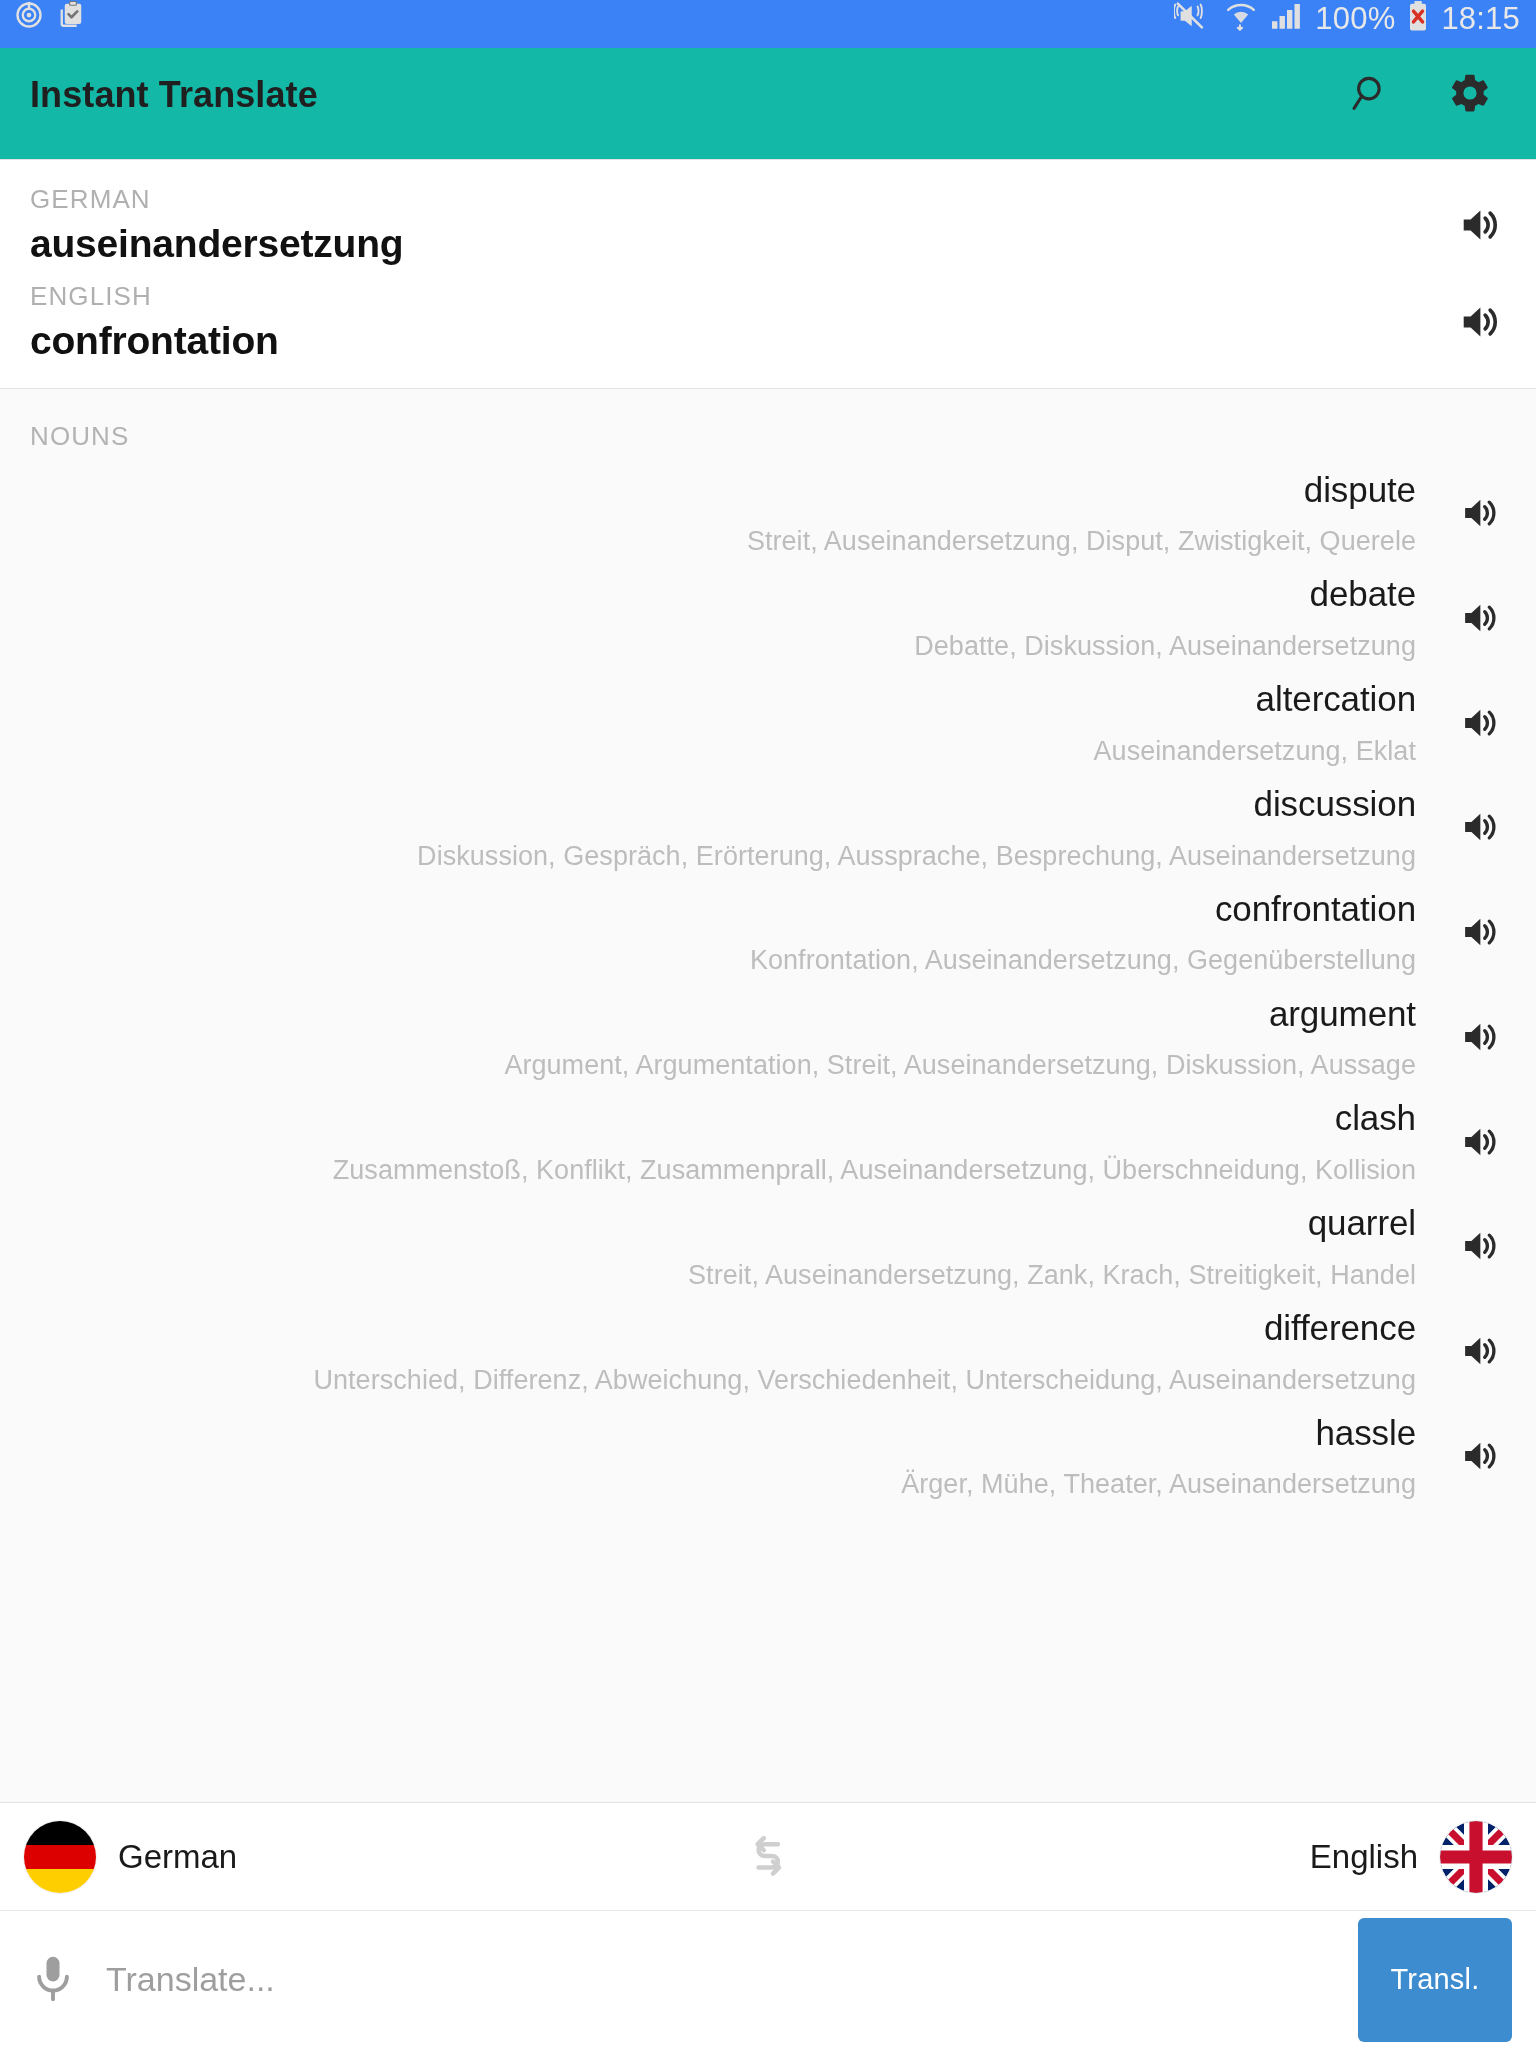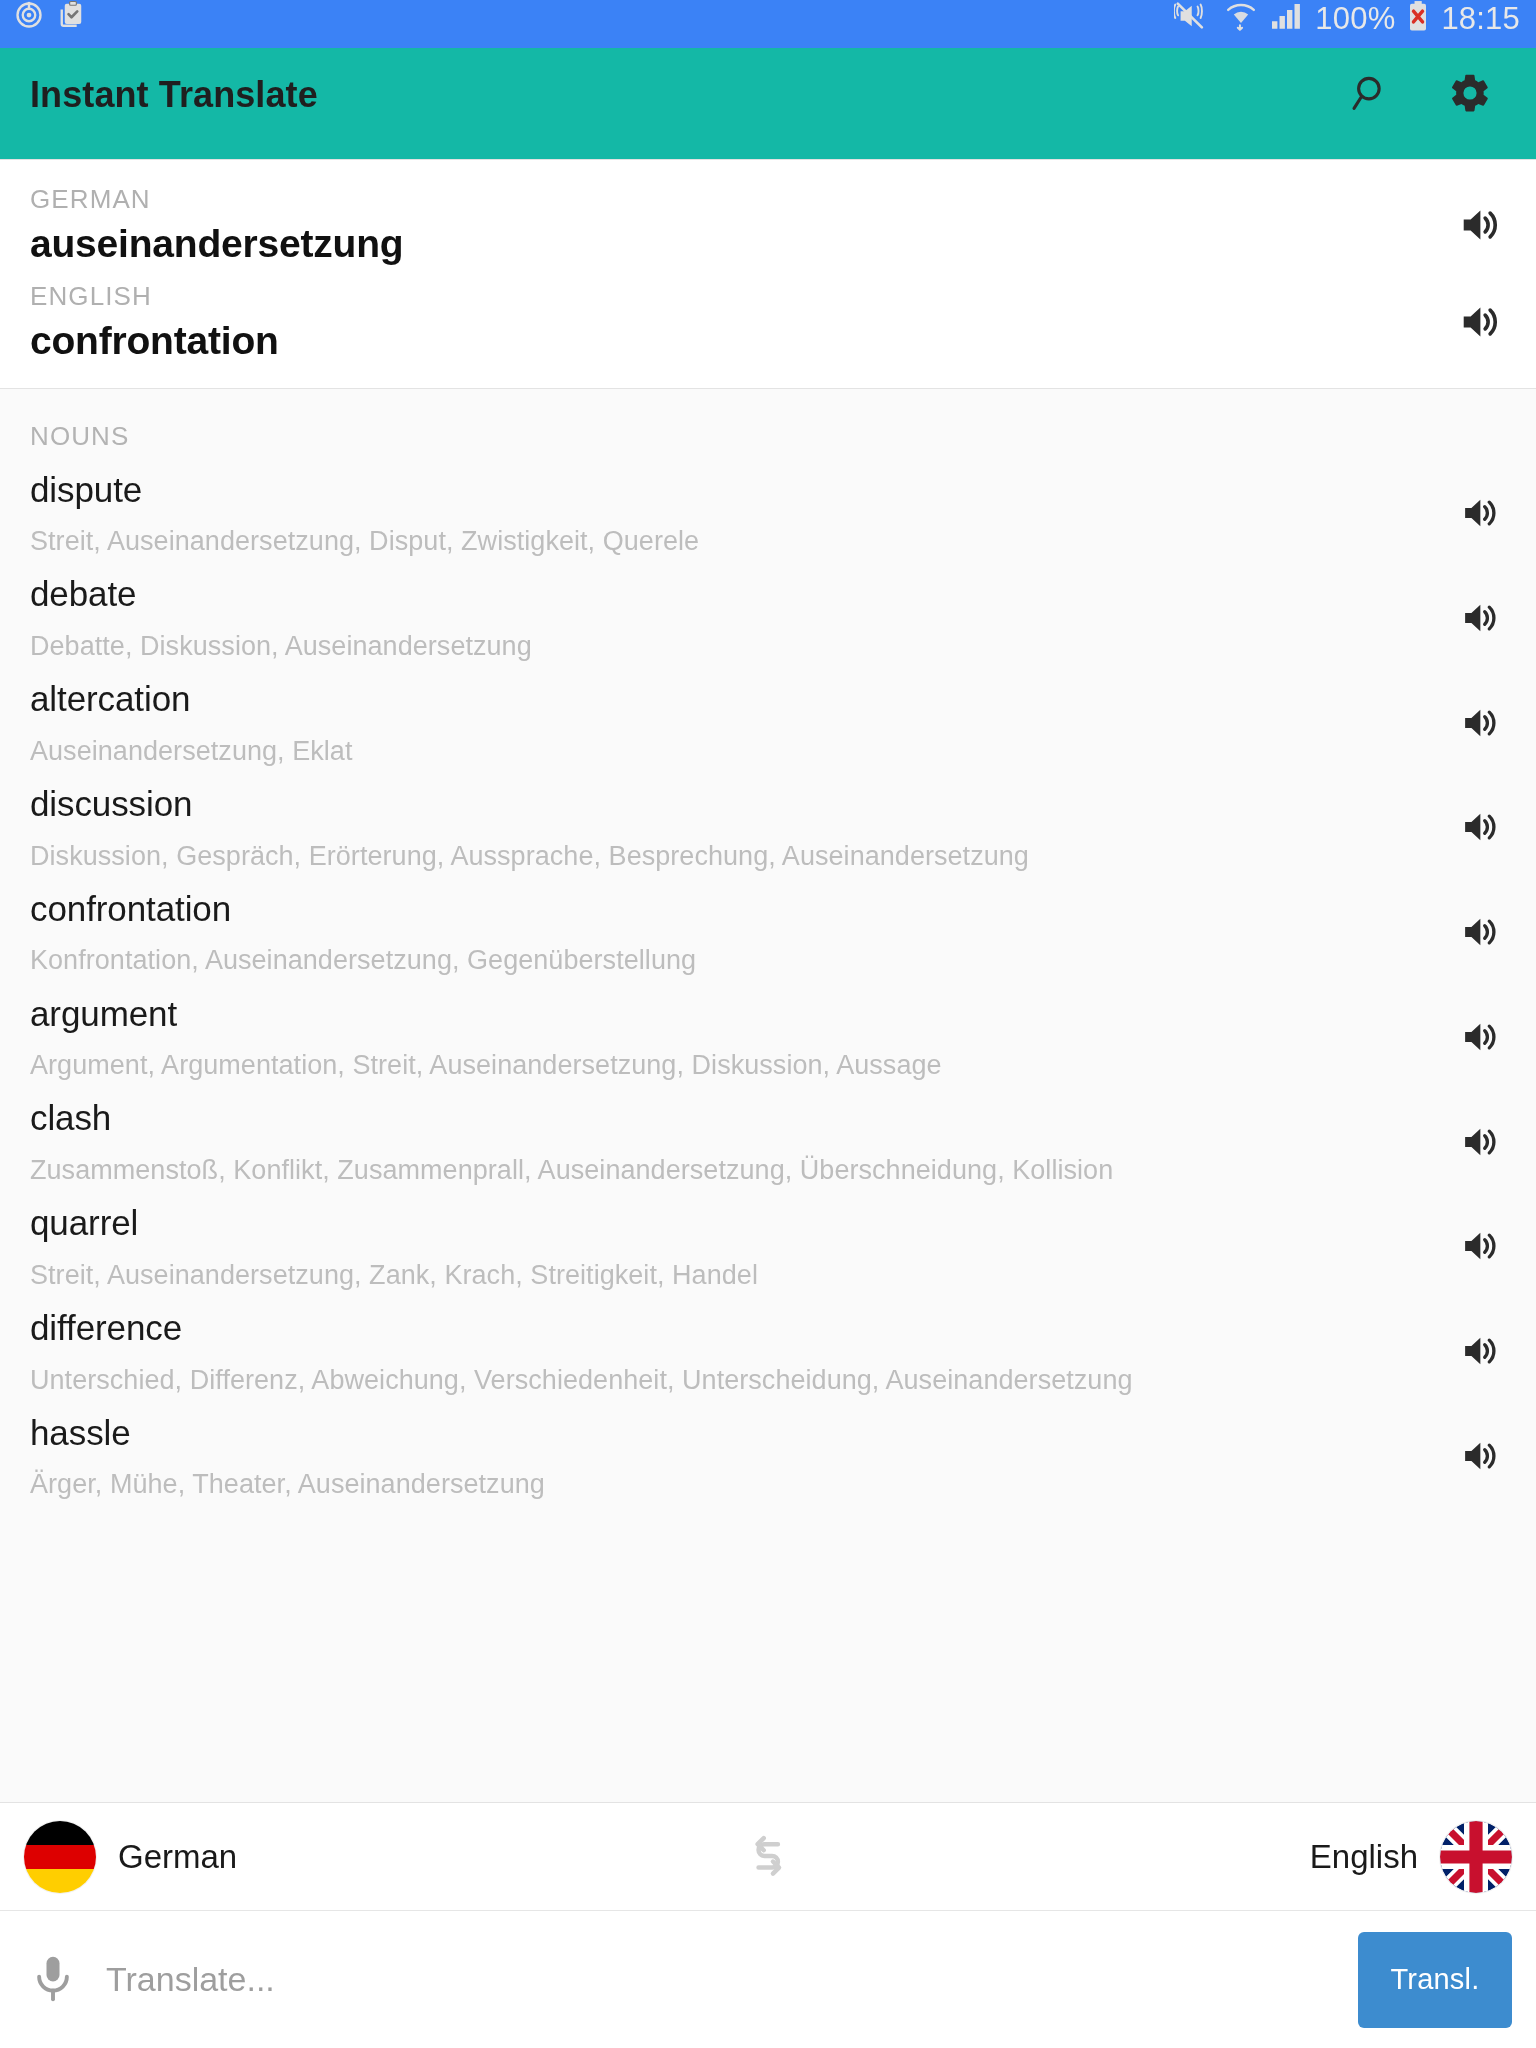--- a/index.html
+++ b/index.html
@@ -114,21 +114,22 @@
   }
   .section-label {
     font-size: 26px;
     color: #b3b3b3;
     letter-spacing: 1.1px;
     padding: 12px 30px 10px 30px;
     line-height: 1.2;
   }
   .noun-row {
     position: relative;
-    padding: 6px 120px 8px 30px;
+    padding: 6px 120px 8px 14px;
+    text-align: right;
   }
   .noun-word {
     font-size: 35px;
     color: #1a1a1a;
     font-weight: 400;
     line-height: 1.22;
     letter-spacing: -0.1px;
   }
   .noun-syn {
     font-size: 27px;
@@ -209,21 +210,21 @@
   .translate-input::placeholder { color: #9e9e9e; }
   .transl-btn {
     flex: 0 0 auto;
     background: #3d8ccf;
     color: #ffffff;
     border: none;
     border-radius: 6px;
     font-family: "Liberation Sans", sans-serif;
     font-size: 29px;
     padding: 0 26px;
-    height: 96px;
+    height: 124px;
     min-width: 154px;
     cursor: pointer;
     letter-spacing: 0.2px;
   }
 </style>
 </head>
 <body>
 
 <div class="screen">
 

